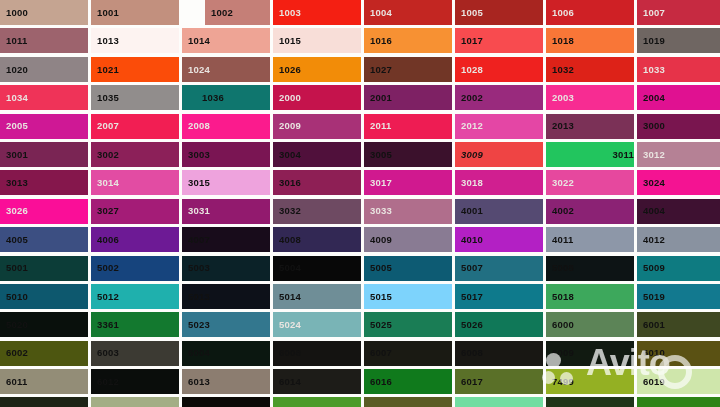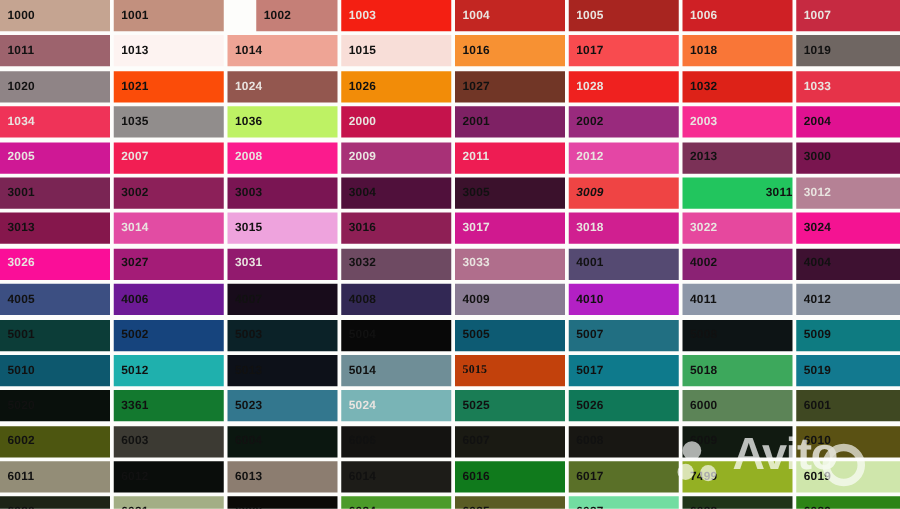--- a/index.html
+++ b/index.html
@@ -126,21 +126,21 @@
     </div>
     <div class="swatch mid" style="background: rgb(230, 51, 73);">
       <span class="code">1033</span>
     </div>
     <div class="swatch mid" style="background: rgb(239, 51, 88);">
       <span class="code">1034</span>
     </div>
     <div class="swatch light" style="background: rgb(145, 141, 140);">
       <span class="code">1035</span>
     </div>
-    <div class="swatch light" style="background: #bef264;">
+    <div class="swatch light" style="background: #0f766e; padding-left: 14px;">
       <span class="code">1036</span>
     </div>
     <div class="swatch mid" style="background: rgb(197, 19, 76);">
       <span class="code">2000</span>
     </div>
     <div class="swatch light" style="background: rgb(126, 33, 100);">
       <span class="code">2001</span>
     </div>
     <div class="swatch light" style="background: rgb(153, 42, 125);">
       <span class="code">2002</span>
@@ -300,21 +300,21 @@
     </div>
     <div class="swatch light" style="background: rgb(31, 176, 173);">
       <span class="code">5012</span>
     </div>
     <div class="swatch light" style="background: rgb(13, 17, 25);">
       <span class="code">5013</span>
     </div>
     <div class="swatch light" style="background: rgb(111, 142, 151);">
       <span class="code">5014</span>
     </div>
-    <div class="swatch light" style="background: #c2410c; font-family: Liberation Serif, serif;">
+    <div class="swatch light" style="background: #7dd3fc;">
       <span class="code">5015</span>
     </div>
     <div class="swatch light" style="background: rgb(14, 122, 140);">
       <span class="code">5017</span>
     </div>
     <div class="swatch light" style="background: rgb(61, 168, 92);">
       <span class="code">5018</span>
     </div>
     <div class="swatch light" style="background: rgb(18, 121, 143);">
       <span class="code">5019</span>

